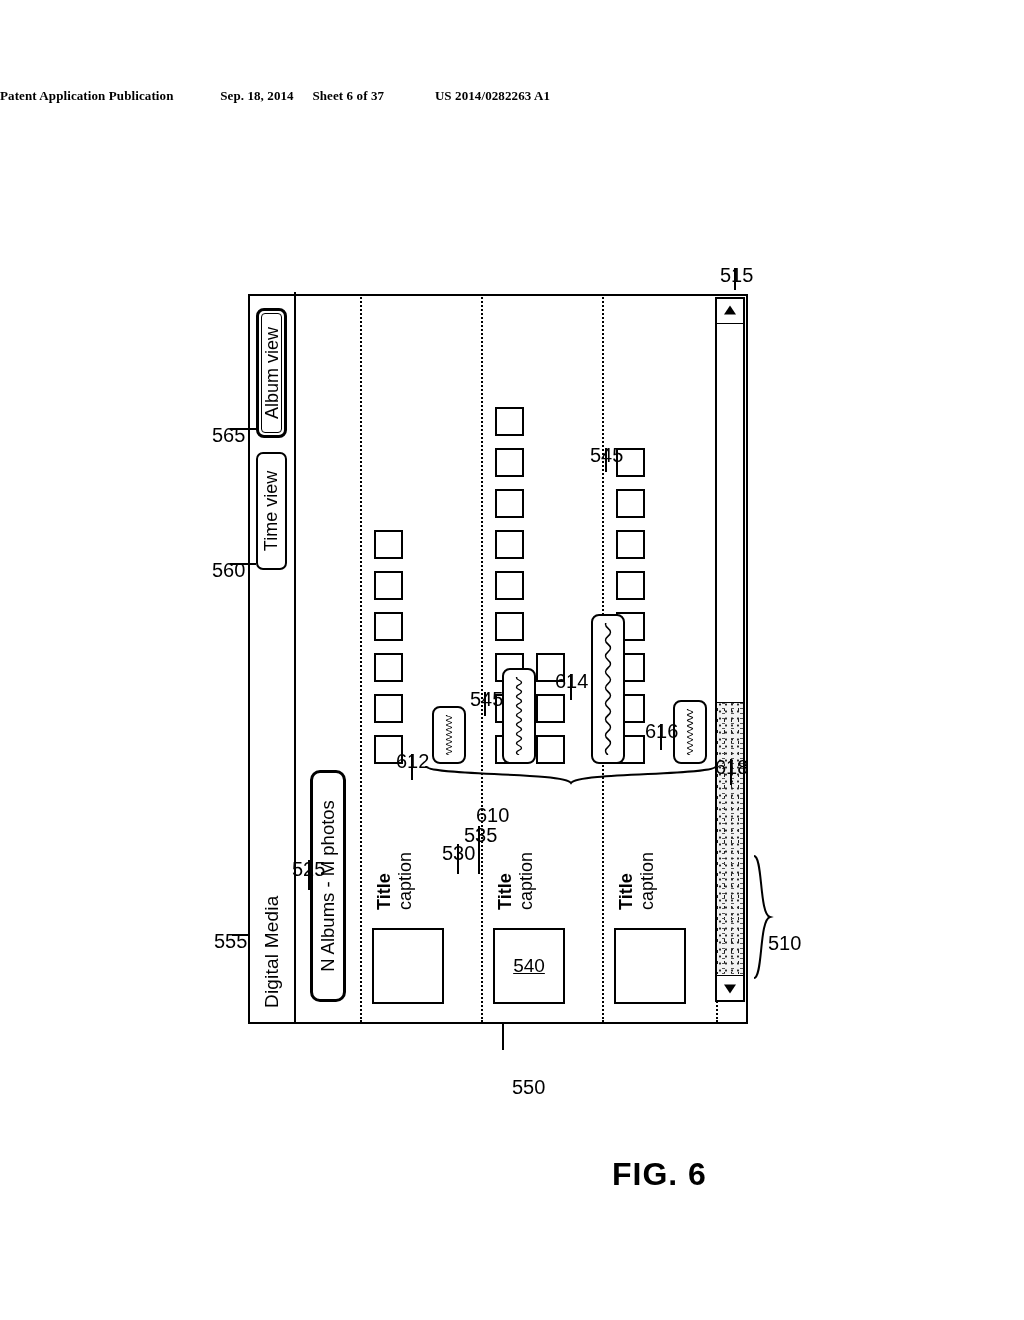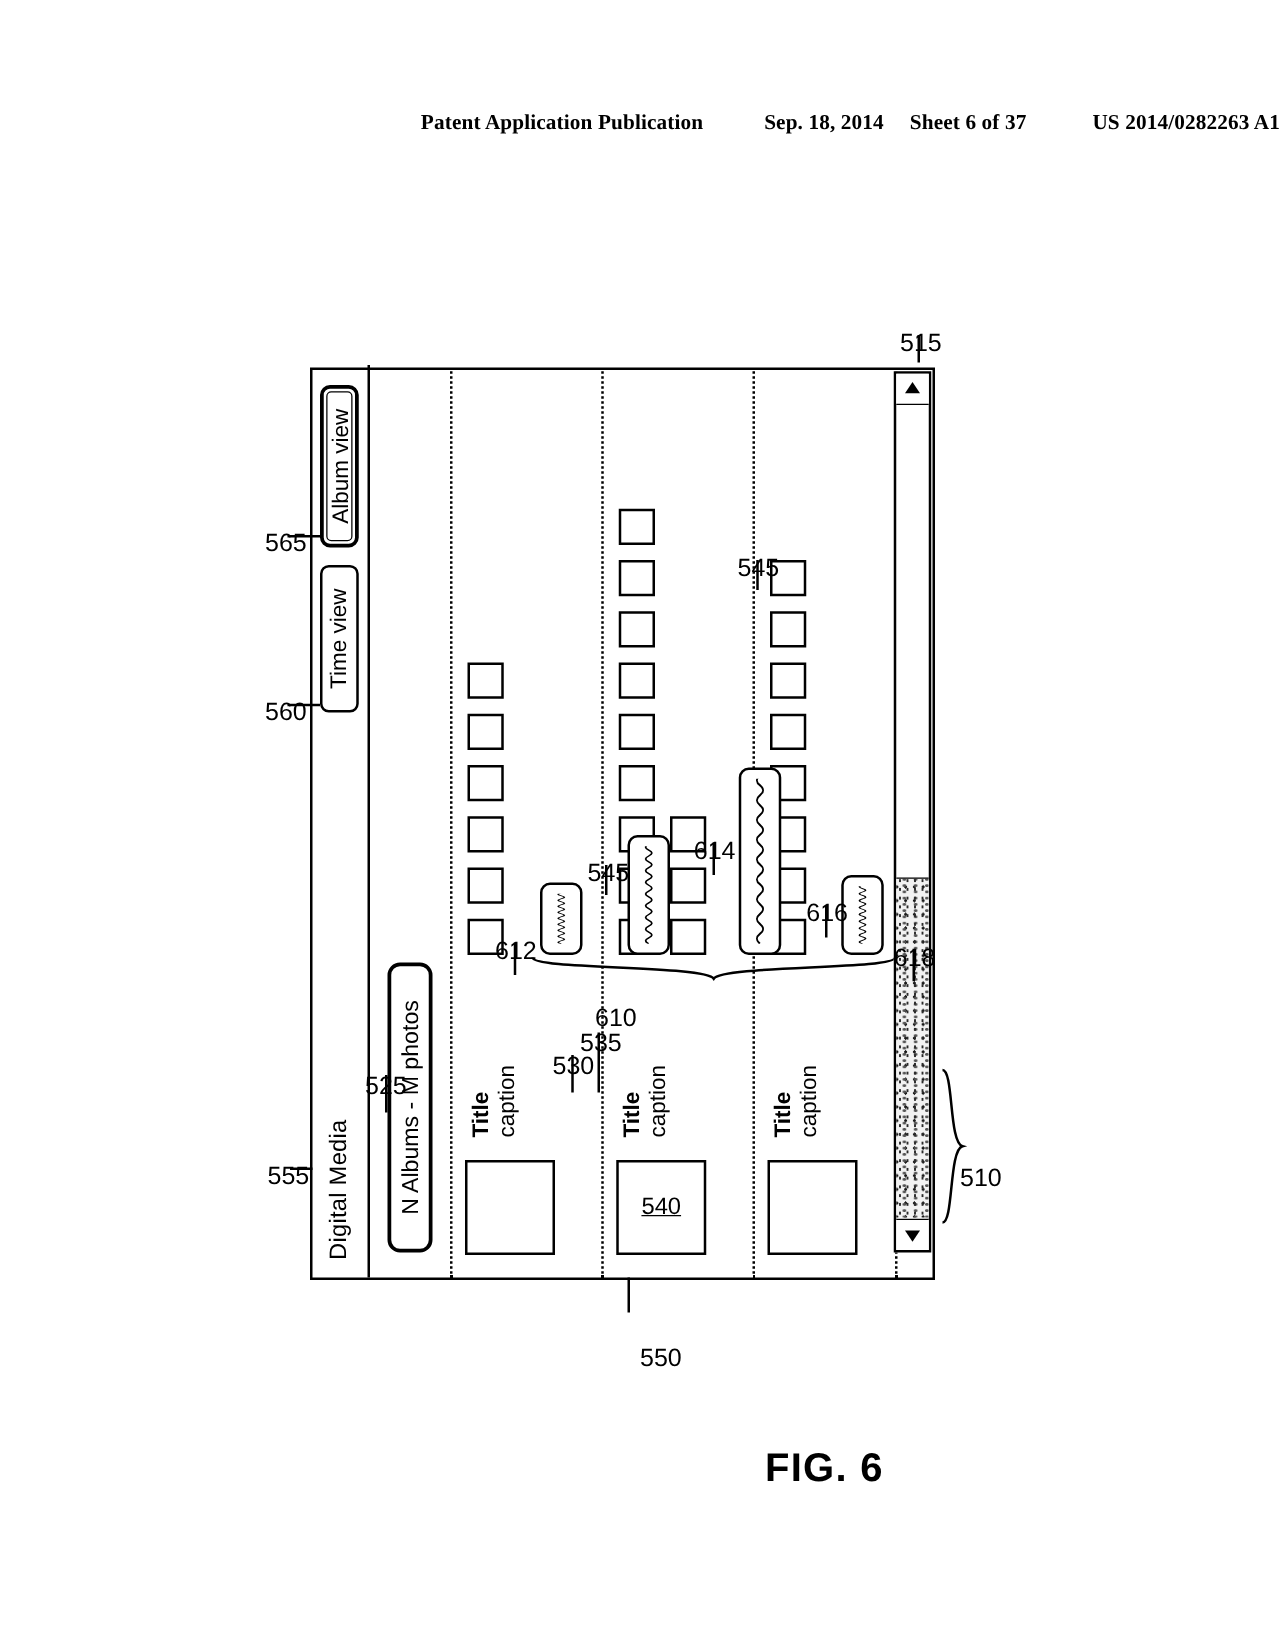--- a/index.html
+++ b/index.html
@@ -15,24 +15,24 @@
     color: #000000;
     overflow: hidden;
   }
 
   
   #patent-header {
     position: absolute;
     top: 88px;
     left: 0;
     width: 1024px;
-    text-align: right;
+    text-align: left;
     font-family: "Liberation Serif", serif;
     font-weight: bold;
-    font-size: 17px;
+    font-size: 13px;
     letter-spacing: 0.1px;
     white-space: nowrap;
   }
   #patent-header span { display: inline-block; vertical-align: baseline; }
   .hdr-gap-a { width: 40px; }
   .hdr-gap-b { width: 12px; }
   .hdr-gap-c { width: 44px; }
 
   
   

